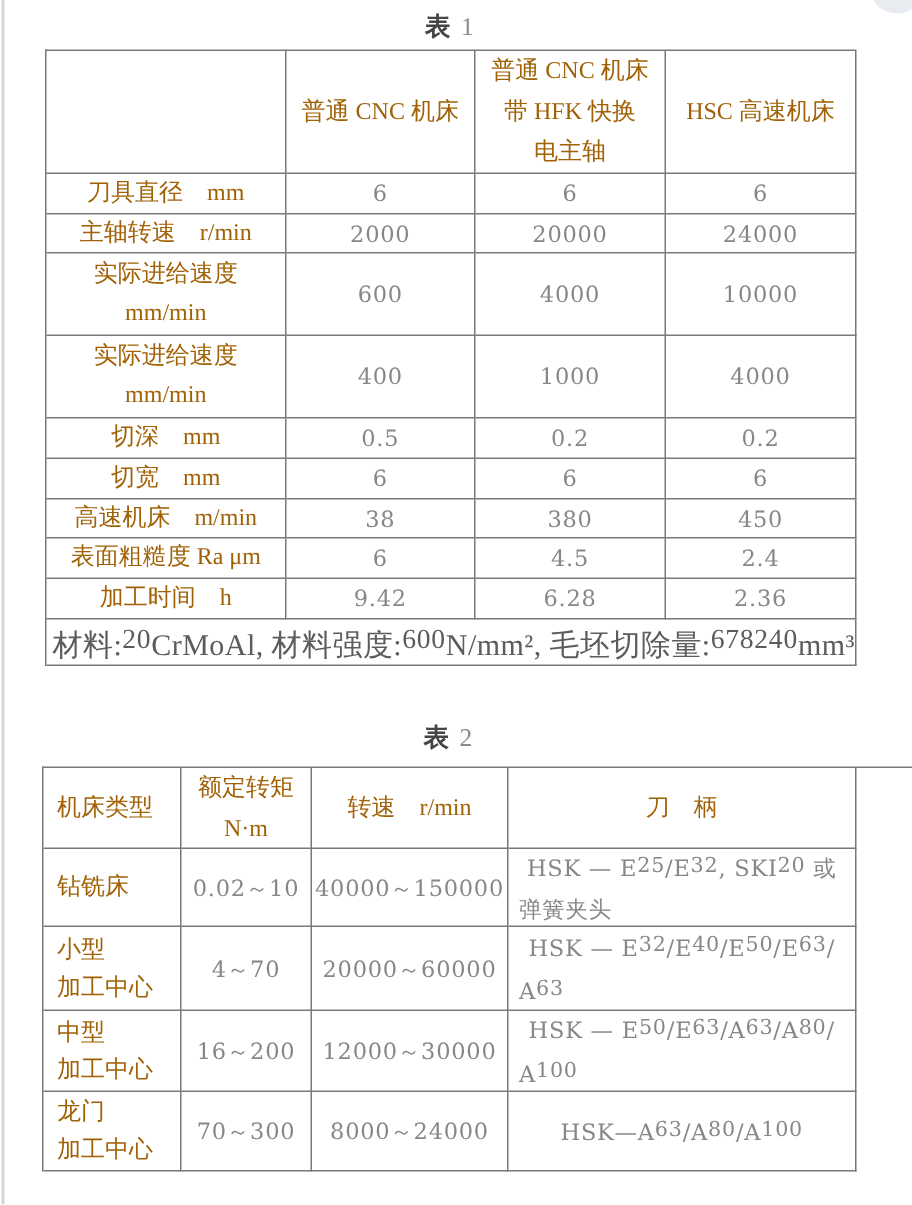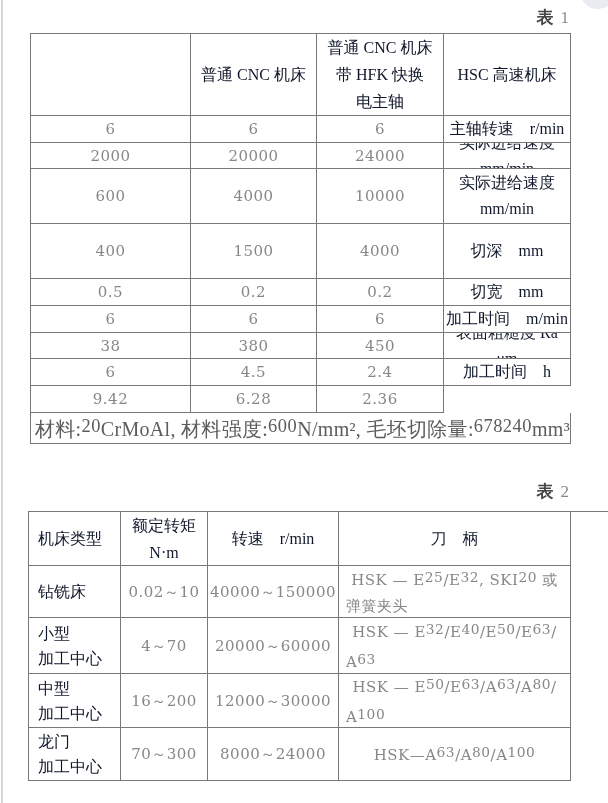--- a/index.html
+++ b/index.html
@@ -15,21 +15,21 @@
   .left-rule {
     position: absolute; left: 1px; top: 0; width: 2px; height: 803px;
     background: #d6d6d6;
   }
   .pill {
     position: absolute; left: 581px; top: -20px; width: 34px; height: 29px;
     background: #e8ecf1; border-radius: 50%;
   }
 
   .tbl-title {
-    position: absolute; text-align: right;
+    position: absolute; text-align: center;
     font-size: 17px; line-height: 22px; color: #454545;
     letter-spacing: 1px;
   }
   .tbl-title .t-cn { font-weight: bold; color: #454545; }
   .tbl-title .t-num { color: #8a8a8a; font-weight: normal; margin-left: 6px; }
   .title-1 { left: 30px; width: 540px; top: 7px; }
   .title-2 { left: 28px; width: 542px; top: 481px; }
 
   .grid {
     position: absolute; display: grid;
@@ -52,21 +52,21 @@
     text-align: center; white-space: pre-line;
     font-size: 16px; line-height: 26px; color: #565656;
     overflow: hidden;
   }
   .cell.hdr { line-height: 27px; }
   .cell.num {
     font-size: 15px; color: #878787;
     font-family: "DejaVu Serif", "Liberation Serif", serif;
     letter-spacing: 0.5px;
   }
-  .cell.lbl { color: #0f172a; }
+  .cell.lbl { color: #a16207; }
   .cell.left {
     justify-content: flex-start; text-align: left; padding-left: 9px;
     line-height: 25px;
   }
   .cell.span4 { grid-column: 1 / -1; }
   .cell.lines { flex-direction: column; align-items: stretch; justify-content: center; }
   .cell.lines .ln { line-height: 26px; white-space: pre; }
   .cell.lines .ln.first { text-align: center; padding: 0 4px; }
   .cell.lines .ln.rest { text-align: left; padding-left: 7px; }
   .dsup { font-size: 0.92em; vertical-align: 0.24em; letter-spacing: 0.5px; }
@@ -86,52 +86,53 @@
 
   <div class="grid t1">
 
     <div class="cell hdr lbl"></div>
     <div class="cell hdr lbl">普通 CNC 机床</div>
     <div class="cell hdr lbl">普通 CNC 机床
 带 HFK 快换
 电主轴</div>
     <div class="cell hdr lbl">HSC 高速机床</div>
 
+    <div class="cell lbl">刀具直径　mm</div>
     <div class="cell num">6</div>
     <div class="cell num">6</div>
     <div class="cell num">6</div>
 
     <div class="cell lbl">主轴转速　r/min</div>
     <div class="cell num">2000</div>
     <div class="cell num">20000</div>
     <div class="cell num">24000</div>
 
     <div class="cell lbl">实际进给速度
 mm/min</div>
     <div class="cell num">600</div>
     <div class="cell num">4000</div>
     <div class="cell num">10000</div>
 
     <div class="cell lbl">实际进给速度
 mm/min</div>
     <div class="cell num">400</div>
-    <div class="cell num">1500</div>
+    <div class="cell num">1000</div>
     <div class="cell num">4000</div>
 
     <div class="cell lbl">切深　mm</div>
     <div class="cell num">0.5</div>
     <div class="cell num">0.2</div>
     <div class="cell num">0.2</div>
 
     <div class="cell lbl">切宽　mm</div>
     <div class="cell num">6</div>
     <div class="cell num">6</div>
     <div class="cell num">6</div>
 
-    <div class="cell lbl">加工时间　m/min</div>
+    <div class="cell lbl">高速机床　m/min</div>
     <div class="cell num">38</div>
     <div class="cell num">380</div>
     <div class="cell num">450</div>
 
     <div class="cell lbl">表面粗糙度 Ra μm</div>
     <div class="cell num">6</div>
     <div class="cell num">4.5</div>
     <div class="cell num">2.4</div>
 
     <div class="cell lbl">加工时间　h</div>

